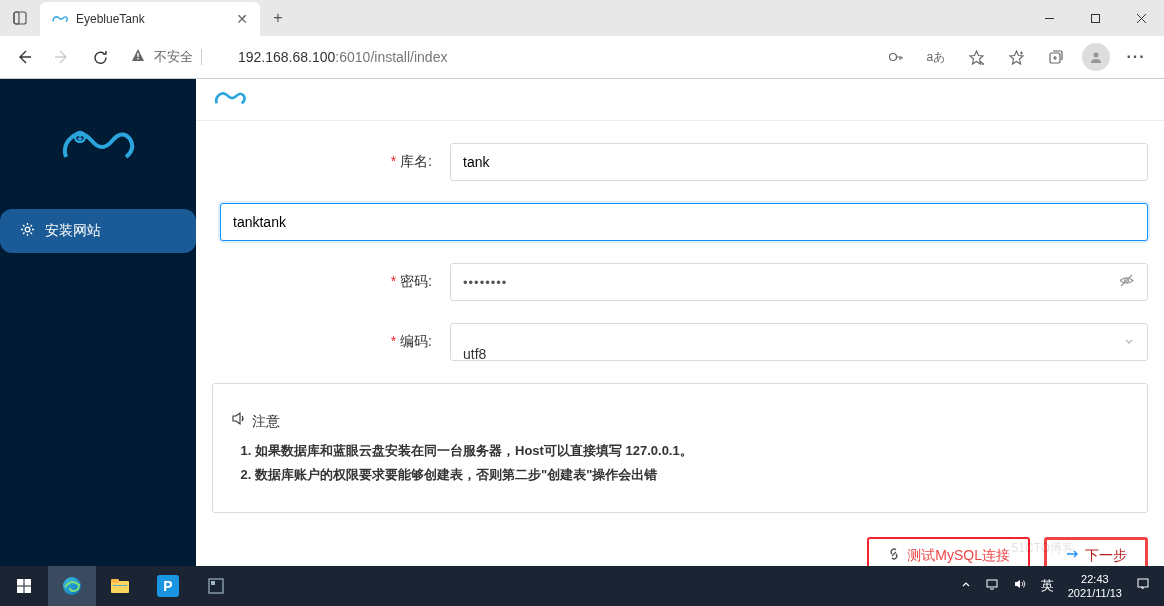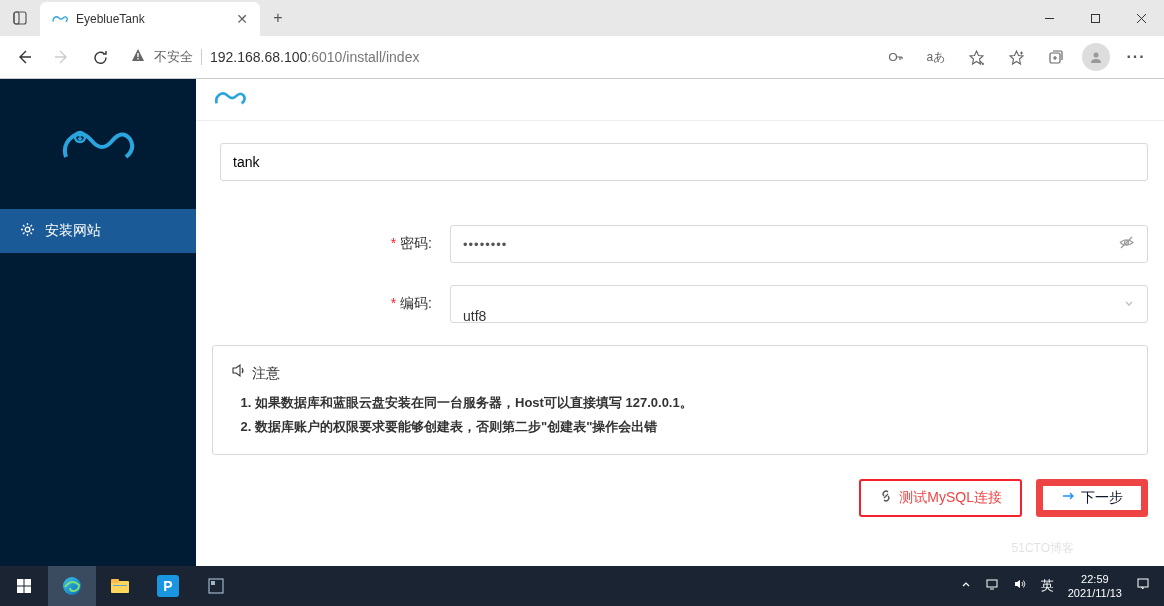--- a/index.html
+++ b/index.html
@@ -18,54 +18,54 @@
     .window-controls { margin-left: auto; display:flex; }
     .win-btn { width: 46px; height: 36px; display:flex;align-items:center;justify-content:center; font-size:11px; color:#333;}
     
     .toolbar { display: flex; align-items: center; height: 42px; background: #ffffff; padding: 0 6px; gap: 2px; }
     .nav-btn { width: 36px; height: 36px; display:flex;align-items:center;justify-content:center; color:#555; border-radius:4px;}
     .nav-btn.disabled { color: #bbb; }
     .address-area { flex:1; display:flex; align-items:center; height:32px; padding: 0 10px; gap:8px; }
     .security-icon { color:#666; }
     .security-text { font-size: 13px; color: #666; }
     .divider-v { width:1px; height:16px; background:#ccc; }
-    .url { font-size: 14px; color: #333; }
+    .url { font-size: 14px; color: #333; margin-left: 28px; }
     .url-path { color: #777; }
     .toolbar-icons { display:flex; align-items:center; gap: 4px; margin-right: 4px;}
     .tb-icon { width: 36px; height: 36px; display:flex;align-items:center;justify-content:center; color:#555; }
     .profile-icon { width:28px;height:28px;border-radius:50%;background:#ddd;display:flex;align-items:center;justify-content:center;}
     
     
     .app { display: flex; height: calc(606px - 36px - 42px - 40px); background: #fff; }
     .sidebar { width: 196px; background: #001b34; color: #fff; display:flex; flex-direction:column; }
     .sidebar-logo { height: 130px; display:flex;align-items:center;justify-content:center; }
-    .sidebar-item { height: 44px; display:flex; align-items:center; padding: 0 20px; gap:10px; font-size:14px; background: #1a5a96; }
+    .sidebar-item { height: 44px; display:flex; align-items:center; padding: 0 20px; gap:10px; font-size:14px; background: #1a5a96; border-radius: 12px; }
     
     .main { flex:1; display:flex; flex-direction:column; }
     .main-header { height: 42px; display:flex; align-items:center; padding: 0 18px; border-bottom: 1px solid #eee; }
     .content { flex:1; padding: 0 16px; overflow:auto; }
     
     .form-row { display:flex; align-items:center; margin: 22px 0; }
     .form-label { width: 230px; text-align: right; padding-right: 10px; font-size: 14px; color: #333; }
     .form-label .req { color: #f5222d; margin-right: 4px; }
     .form-control { flex:1;padding-left:8px; }
     .input { width: 100%; height: 38px; border: 1px solid #d9d9d9; border-radius: 3px; padding: 0 12px; font-size: 14px; color: #333; display:flex; align-items:center; background:#fff;}
     .input.focused { border-color: #1890ff; box-shadow: 0 0 0 2px rgba(24,144,255,0.15); }
     .input input { border:none; outline:none; flex:1; font-size:14px; background:transparent;}
     .input .suffix { color:#999; }
     .select .chevron { color:#bbb; }
     
-    .notice { border: 1px solid #d9d9d9; border-radius: 3px; padding: 14px 18px; margin: 12px 0 24px; font-size: 13px; line-height: 1.9; color: #333; }
+    .notice { border: 1px solid #d9d9d9; border-radius: 3px; padding: 24px 18px; margin: 12px 0 24px; font-size: 13px; line-height: 1.9; color: #333; }
     .notice-title { display:flex; align-items:center; gap:6px; font-size:14px; margin-bottom: 4px;}
     .notice ol { padding-left: 24px; font-weight: bold; }
     
     .actions { display:flex; justify-content:flex-end; gap: 14px; margin-bottom: 24px; }
     .btn { height: 38px; padding: 0 18px; border-radius: 3px; font-size: 14px; display:flex; align-items:center; gap:6px; background:#fff; cursor:pointer;}
     .btn-test { border: 2px solid #f5222d; color: #ef4444; }
-    .btn-next { border: 7px solid #ef4444; color: #0f172a; }
+    .btn-next { border: 3px solid #ef4444; color: #b91c1c; }
     
     
     .taskbar { position:absolute; bottom:0; left:0; right:0; height:40px; background:#1a2433; display:flex; align-items:center; color:#fff;}
     .tb-item { width: 48px; height:40px; display:flex;align-items:center;justify-content:center; }
     .tb-item.active { background: #3a4a5f; }
     .tray { margin-left:auto; display:flex; align-items:center; font-size:11px; padding-right:8px; gap:2px;}
     .tray-block { padding: 0 6px; text-align:center; line-height:1.3;}
     .watermark { position:absolute; right:90px; bottom:49px; font-size:12px; color:rgba(0,0,0,0.12); }
     
     .logo-svg { width:80px; height:50px; }
@@ -208,28 +208,34 @@
     <div class="main-header">
       <span>
         <svg class="logo-small" viewBox="0 0 60 36">
             <path d="M5 28 Q 2 18 10 12 Q 18 6 26 14 Q 34 22 42 14 Q 50 6 56 14 Q 60 22 52 28" fill="none" stroke="#2aa5de" stroke-width="5"></path>
           </svg>
       </span>
     </div>
     <div class="content">
 
       <div class="form-row">
+        <div class="form-label"><span class="req">*</span><span>库名:</span></div>
         <div class="form-control">
           <div class="input">
             <input type="text" value="tank" style="">
           </div>
         </div>
       </div>
 
       <div class="form-row">
+        <div class="form-control">
+          <div class="input focused">
+            <input type="text" style="caret-color: rgb(51, 51, 51);" value="tanktank">
+          </div>
+        </div>
       </div>
 
       <div class="form-row">
         <div class="form-label"><span class="req">*</span><span>密码:</span></div>
         <div class="form-control">
           <div class="input">
             <span style="flex:1;letter-spacing:1px;font-size:13px;color:#555;">••••••••</span>
             <span class="suffix">
               <svg width="17" height="17" viewBox="0 0 17 17">
                   <path d="M2 8.5 Q8.5 3 15 8.5 Q8.5 14 2 8.5" fill="none" stroke="#999" stroke-width="1.2"></path>
@@ -340,21 +346,21 @@
     <div class="tray-block"><svg width="14" height="12" viewBox="0 0 14 12">
           <rect x="2" y="2" width="10" height="7" fill="none" stroke="#fff"></rect>
           <line x1="5" y1="11" x2="9" y2="11" stroke="#fff"></line>
         </svg></div>
     <div class="tray-block"><svg width="14" height="12" viewBox="0 0 14 12">
           <path d="M2 4 H4 L7 2 V10 L4 8 H2 Z" fill="#fff"></path>
           <path d="M9 4 Q11 6 9 8 M10.5 2.5 Q13.5 6 10.5 9.5" fill="none" stroke="#fff" stroke-width="0.9"></path>
         </svg></div>
     <div class="tray-block" style="font-size:13px;">英</div>
     <div class="tray-block">
-      <div>22:59</div>
+      <div>22:43</div>
       <div>2021/11/13</div>
     </div>
     <div class="tray-block"><svg width="14" height="14" viewBox="0 0 14 14">
           <rect x="2" y="2" width="10" height="8" fill="none" stroke="#fff"></rect>
           <path d="M5 10 L7 12 L7 10" fill="none" stroke="#fff"></path>
         </svg></div>
   </div>
 </div>
 
 </body></html>

